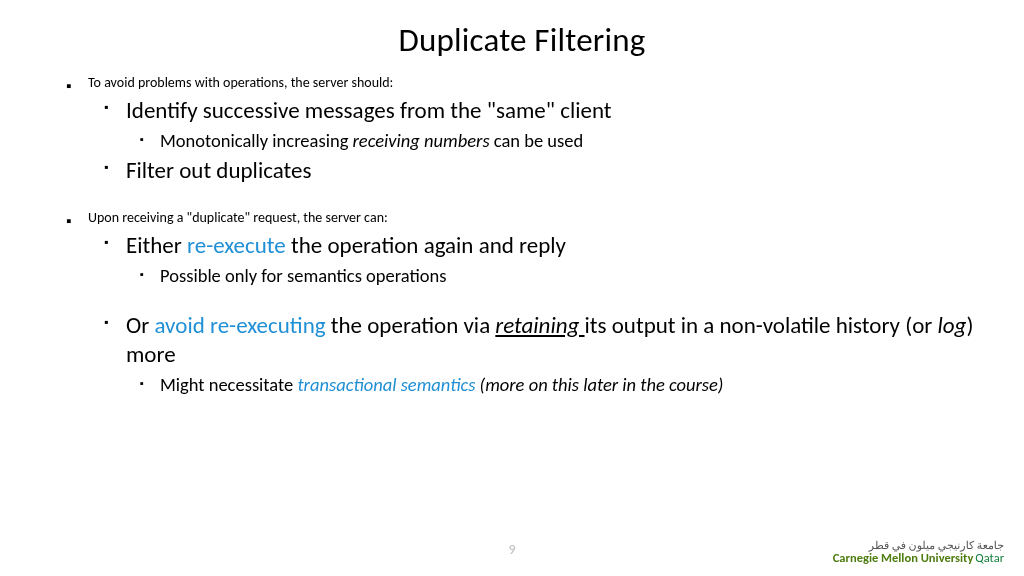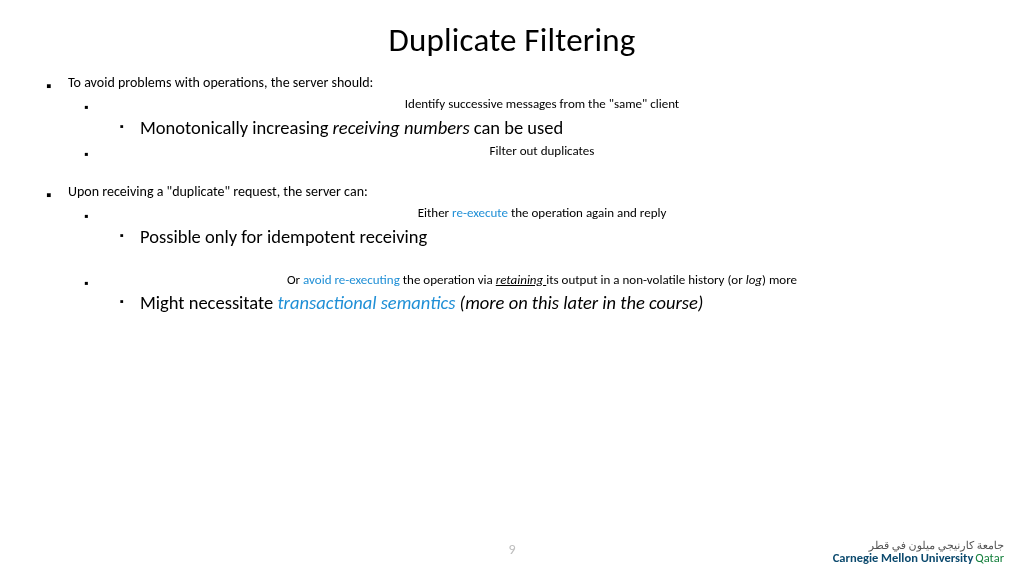--- a/index.html
+++ b/index.html
@@ -1,37 +1,37 @@
 <!DOCTYPE html>
 <html><head>
 <meta charset="utf-8">
 <style>
   * { margin: 0; padding: 0; box-sizing: border-box; }
   html, body { width: 1024px; height: 576px; font-family: Calibri, "Segoe UI", Arial, sans-serif; background: #fff; color: #000; }
-  .slide { position: relative; width: 1024px; height: 576px; padding: 20px 46px 0 46px; }
+  .slide { position: relative; width: 1024px; height: 576px; padding: 20px 46px 0 66px; }
   .title { font-size: 33px; font-weight: 400; text-align: center; margin-bottom: 14px; letter-spacing: 0.2px; }
   ul { list-style: none; }
   li { position: relative; }
   li::before { content: "▪"; position: absolute; }
   .lvl1 { font-size: 14px; line-height: 1.28; margin-bottom: 4px; padding-left: 22px; }
   .lvl1::before { left: 0; font-size: 15px; top: 3px; }
-  .lvl2 { font-size: 13px; line-height: 1.3; margin-bottom: 3px; padding-left: 22px; margin-left: 38px; text-align: center; }
+  .lvl2 { font-size: 23px; line-height: 1.3; margin-bottom: 3px; padding-left: 22px; margin-left: 38px; }
   .lvl2::before { left: 0; font-size: 12px; top: 4px; }
   .lvl3 { font-size: 18.5px; line-height: 1.3; margin-bottom: 3px; padding-left: 20px; margin-left: 74px; }
   .lvl3::before { left: 0; font-size: 11px; top: 4px; }
   .gap { height: 20px; }
   .hl { color: #1F8FD6; }
   .hl-it { color: #1F8FD6; font-style: italic; }
   .it { font-style: italic; }
   .ul { text-decoration: underline; }
   .pagenum { position: absolute; bottom: 18px; left: 0; width: 100%; text-align: center; color: #bfbfbf; font-size: 14px; }
   .logo { position: absolute; right: 20px; bottom: 12px; text-align: right; line-height: 1; margin-left: 16px; }
   .logo-ar { font-size: 11px; color: #555; letter-spacing: 0.5px; margin-bottom: 1px; }
   .logo-en { font-size: 12.5px; font-weight: 700; }
-  .logo-cm { color: #0c4a6e; }
+  .logo-cm { color: #4d7c0f; }
   .logo-q { color: #15803d; font-weight: 400; margin-left: 2px; }
 </style>
 </head>
 <body>
 
 <div class="slide">
   <h1 class="title">Duplicate Filtering</h1>
 
   <ul>
     <li class="lvl1">To avoid problems with operations, the server should:</li>
@@ -42,21 +42,21 @@
     <li class="lvl2">Filter out duplicates</li>
   </ul>
 
   <div class="gap"></div>
 
   <ul>
     <li class="lvl1">Upon receiving a "duplicate" request, the server can:</li>
     <li class="lvl2">
       <span>Either </span><span class="hl">re-execute</span><span> the operation again and reply</span>
     </li>
-    <li class="lvl3">Possible only for idempotent receiving</li>
+    <li class="lvl3">Possible only for semantics operations</li>
   </ul>
 
   <div class="gap"></div>
 
   <ul>
     <li class="lvl2">
       <span>Or </span><span class="hl">avoid re-executing</span><span> the operation via </span><span class="it ul">retaining </span><span>its output in a non-volatile history (or </span><span class="it">log</span><span>) more</span>
     </li>
     <li class="lvl3">
       <span>Might necessitate </span><span class="hl-it">transactional semantics</span><span class="it"> (more on this later in the course)</span>

